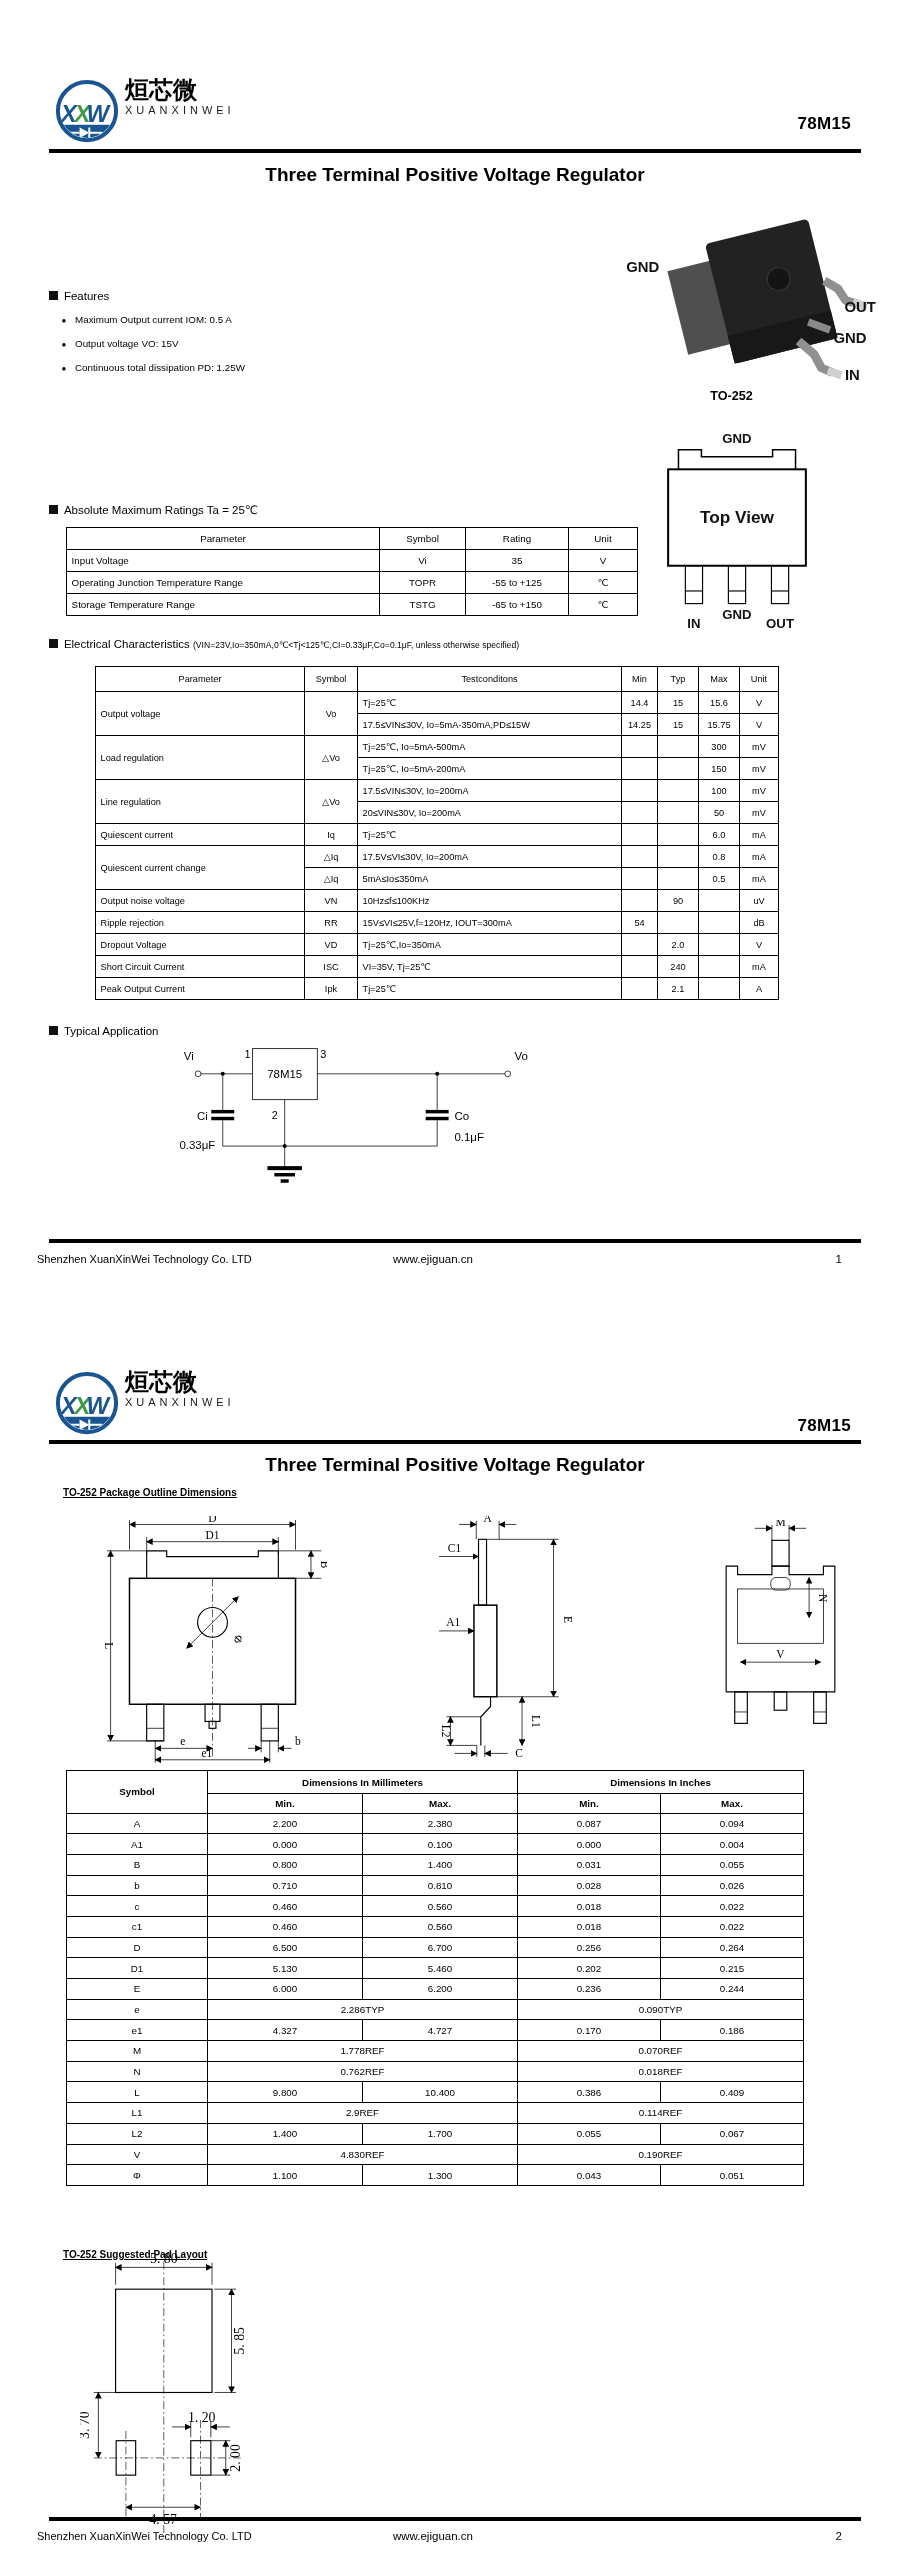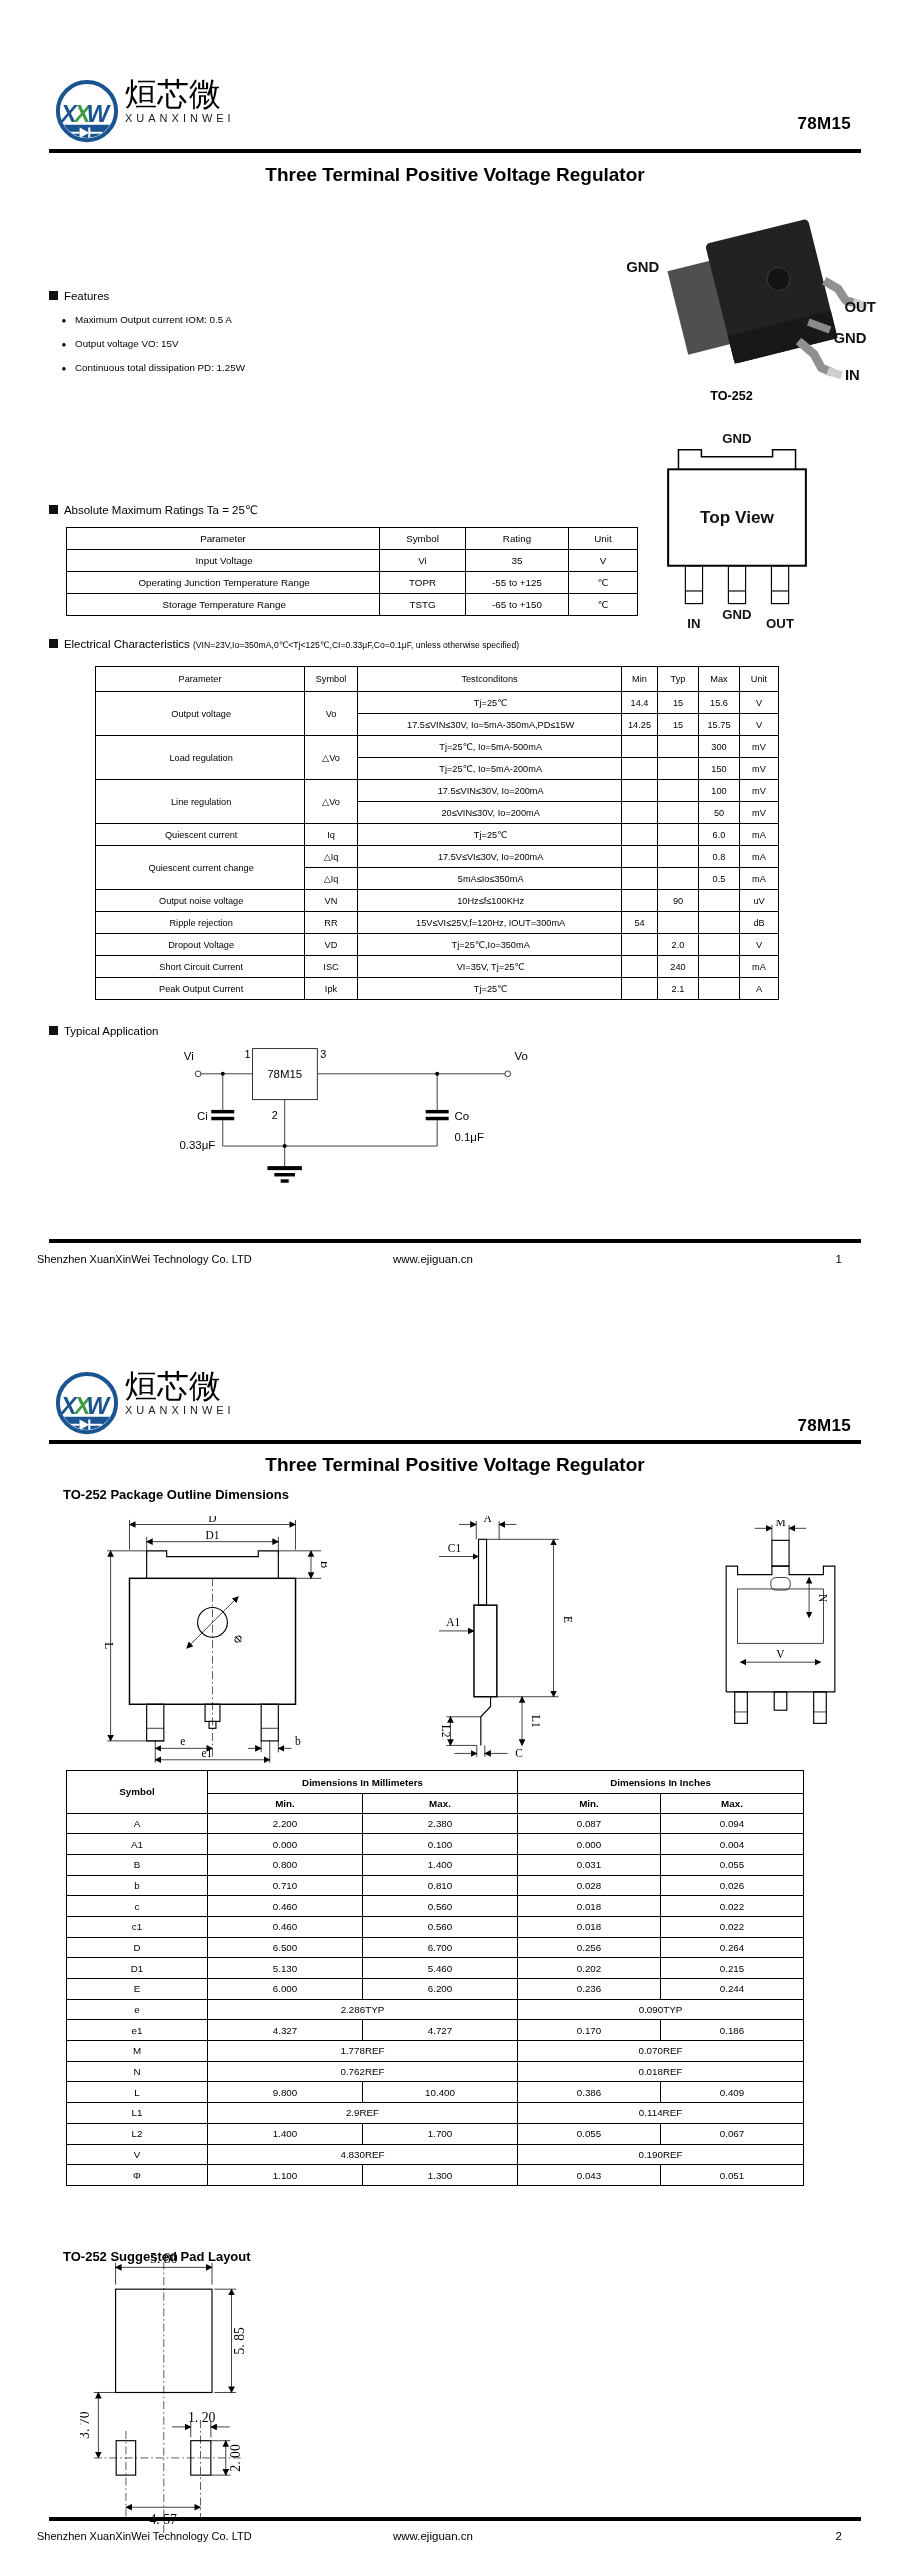--- a/index.html
+++ b/index.html
@@ -7,30 +7,30 @@
          font-family:"Liberation Sans","DejaVu Sans",sans-serif;color:#000;overflow:hidden;}
   .abs{position:absolute;}
   .rule{position:absolute;left:49px;width:812px;height:4px;background:#000;}
   .part{position:absolute;right:59px;font-weight:bold;font-size:17px;letter-spacing:0.3px;}
   .title{position:absolute;left:0;width:100%;text-align:center;font-weight:bold;font-size:19px;}
   .sec{position:absolute;font-size:11.5px;}
   .sq{display:inline-block;width:8.6px;height:8.6px;background:#111;margin-right:6.3px;}
   .cond{font-size:8.6px;}
   .feat-item{font-size:9.8px;margin-bottom:13px;}
   .feat-item .dot{font-size:8px;margin-right:8.6px;}
-  .h2b{position:absolute;font-weight:bold;font-size:13px;}
+  .h2b{position:absolute;font-weight:bold;font-size:10px;text-decoration:underline;}
   
   .logo{position:absolute;display:flex;gap:4px;}
-  .logo .cn{font-size:32px;font-weight:400;line-height:1.0;color:#000;}
+  .logo .cn{font-size:24px;font-weight:700;line-height:1.0;color:#000;}
   .logo .en{font-size:11px;letter-spacing:4px;color:#1a1a1a;margin-top:2.3px;white-space:nowrap;}
   
   .tbl{border-collapse:collapse;position:absolute;background:#fff;table-layout:fixed;}
   .tbl td,.tbl th{border:1.1px solid #000;text-align:center;padding:0 2.3px;font-weight:normal;overflow:hidden;}
   .tbl{border:1.7px solid #000;}
-  .tbl .pl{text-align:center;padding-left:4.6px;}
+  .tbl .pl{text-align:left;padding-left:4.6px;}
   .abs-t{left:66px;top:527px;font-size:9.8px;}
   .abs-t tr{height:22px;}
   .elec-t{left:95px;top:666px;font-size:9.2px;}
   .elec-t tr{height:22px;}
   .elec-t tr.hdr{height:25px;}
   .dim-t{left:66px;top:1770px;font-size:9.8px;}
   .dim-t tr{height:20.7px;}
   .dim-t tr.h1{height:23px;}
   .dim-t tr.h2{height:19.5px;}
   .dim-t th{font-weight:bold;}

